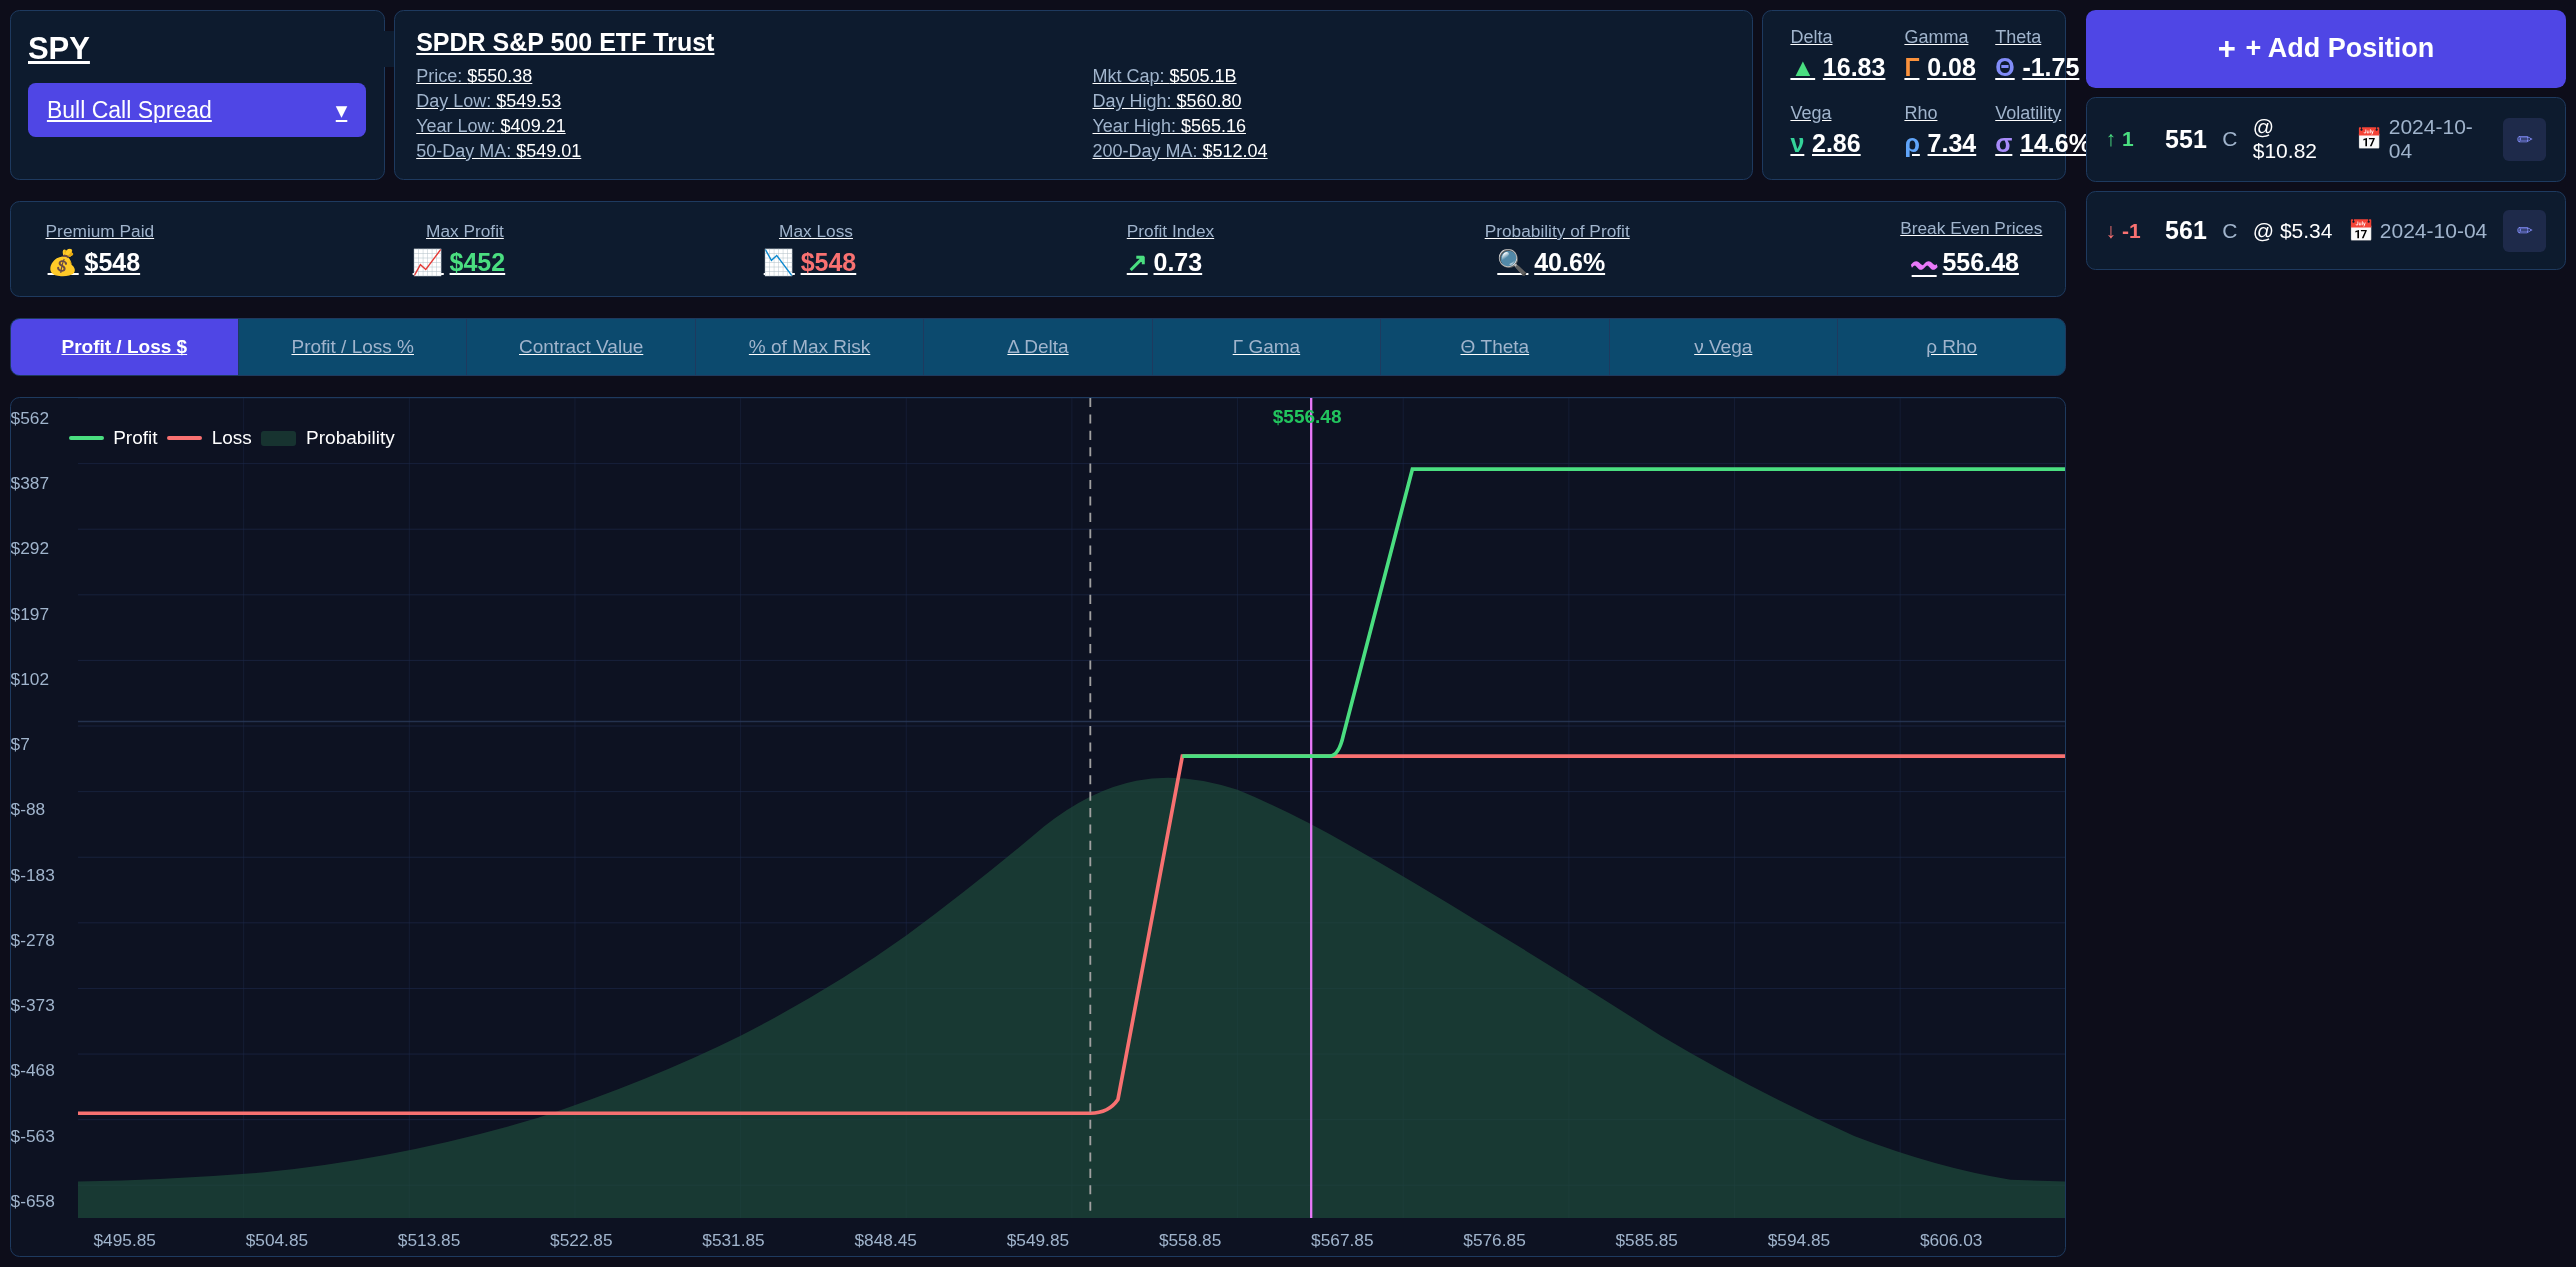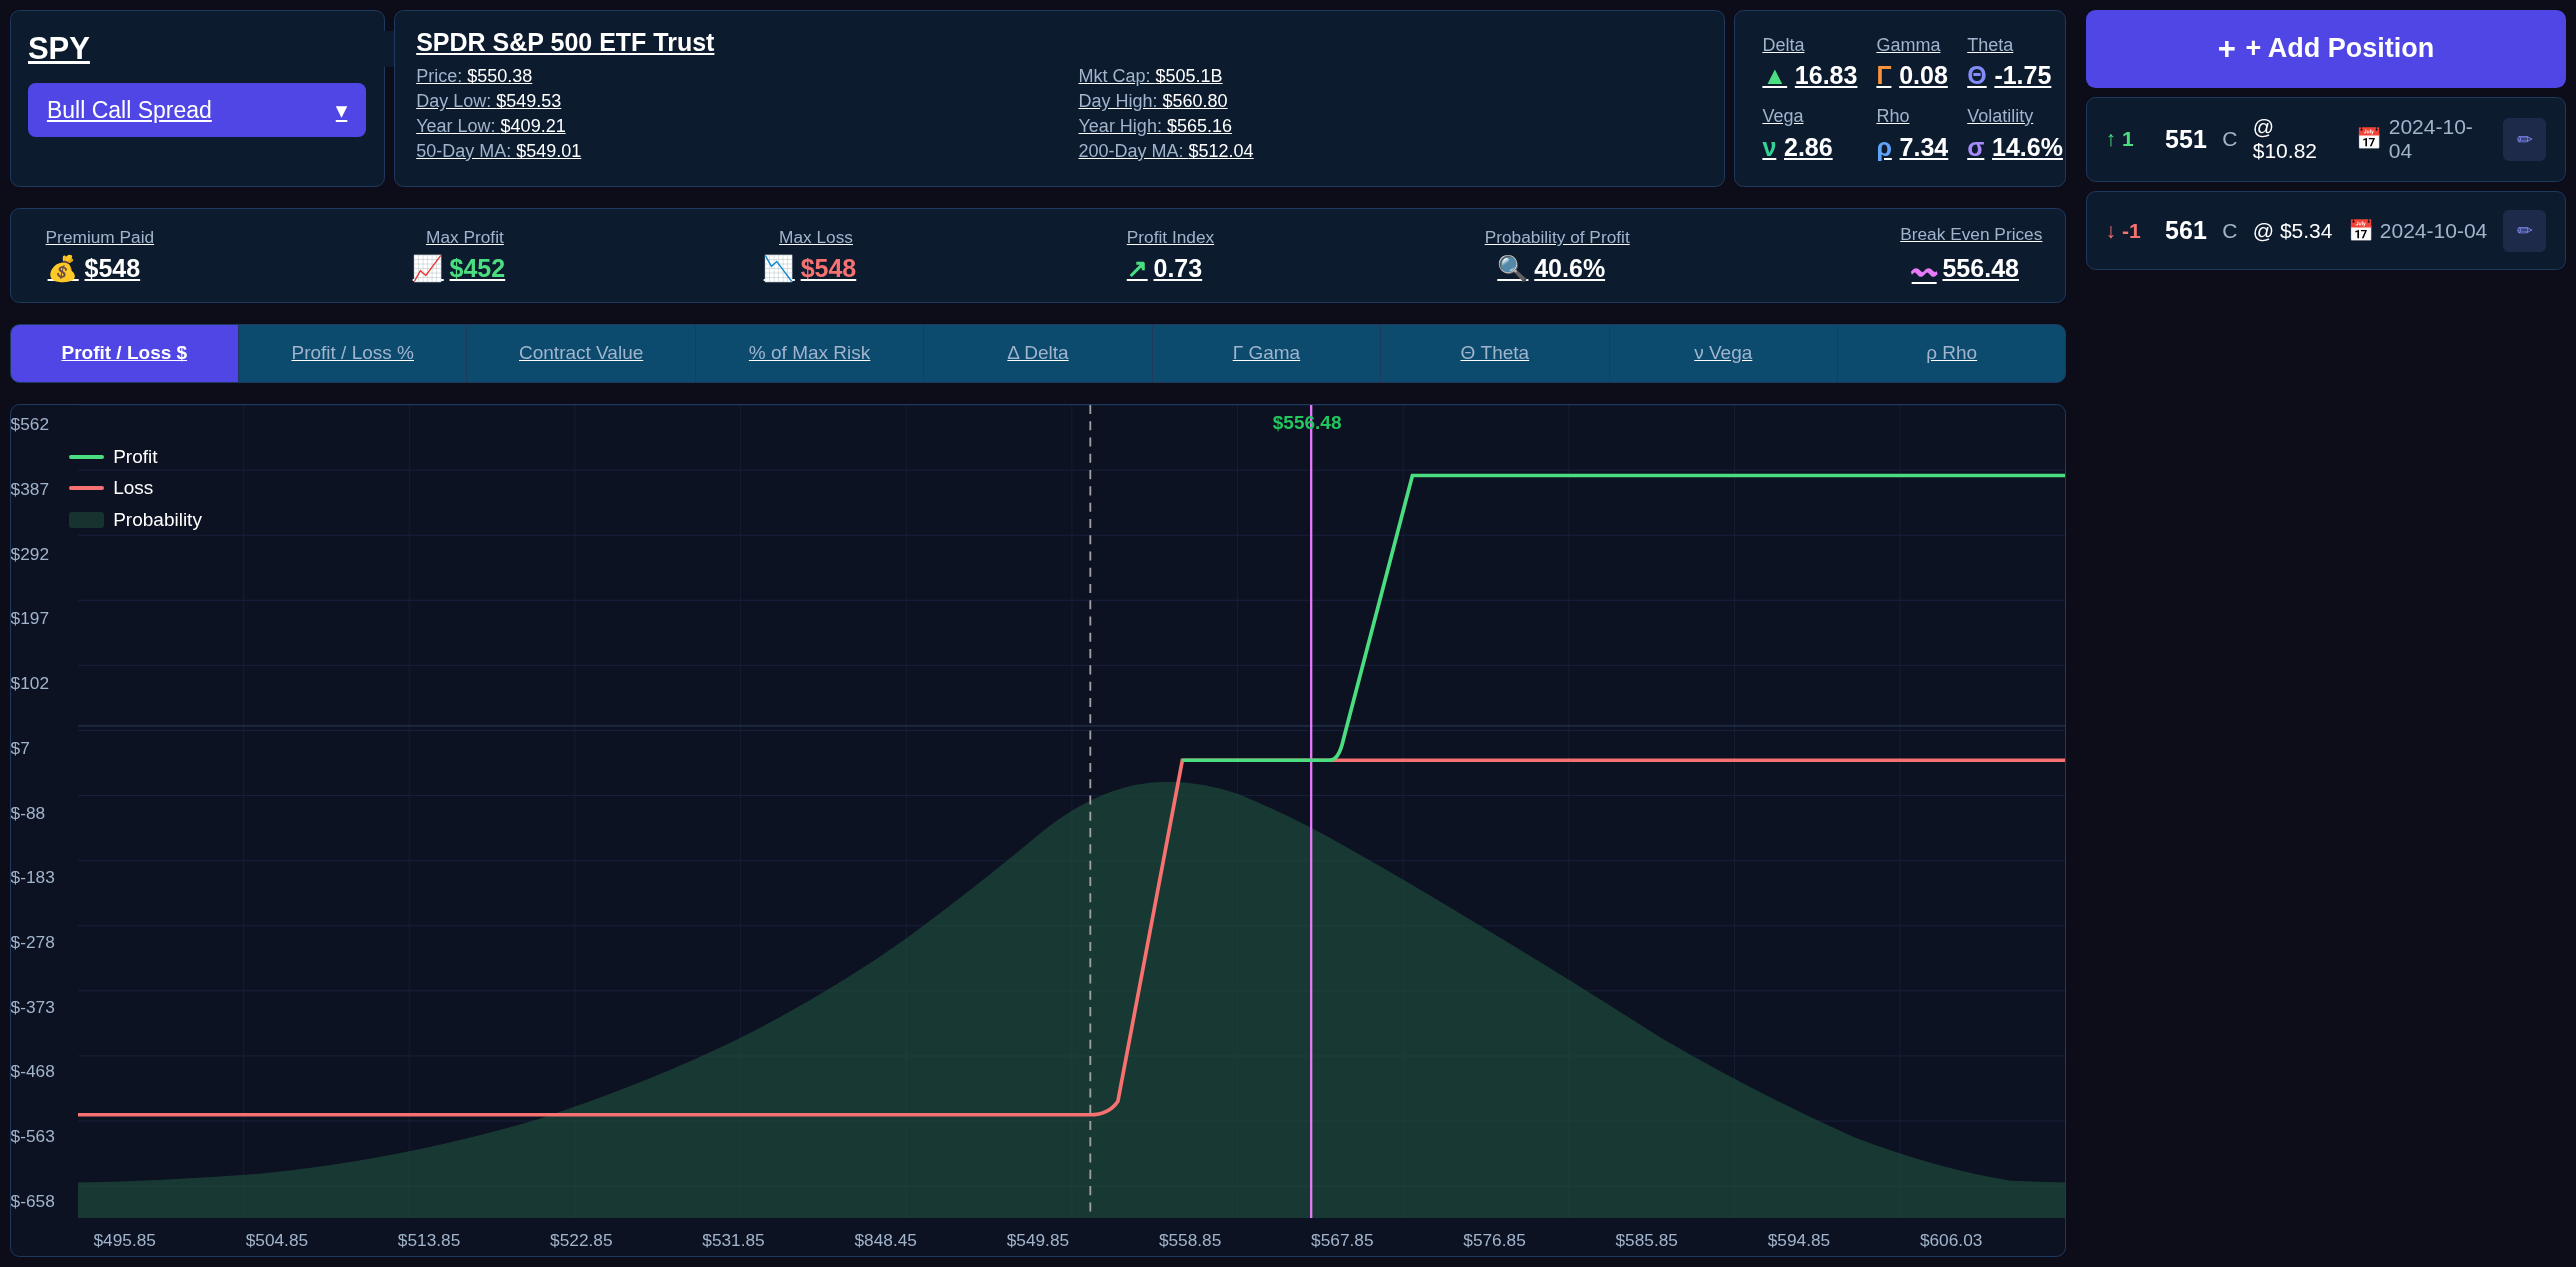--- a/index.html
+++ b/index.html
@@ -106,22 +106,22 @@
       gap: 3.8px 38px;
       font-size: 18px;
       color: #a0b4cc;
     }
     .stock-grid span { color: #fff; }
     
     .greeks-panel {
       background: #0d1b2e;
       border: 1px solid #1e3a5f;
       border-radius: 9.6px;
-      padding: 24px 27px;
-      width: 332px;
+      padding: 16px 27px;
+      width: 304px;
       display: grid;
       grid-template-columns: 1fr 1fr 1fr;
       gap: 15.4px 19px;
     }
     .greek-item {
       display: flex;
       flex-direction: column;
       gap: 5.8px;
     }
     .greek-label {
@@ -254,24 +254,24 @@
       border: none;
       border-radius: 5.8px;
       color: #818cf8;
       padding: 9.6px 13.5px;
       cursor: pointer;
       font-size: 19px;
     }
     
     .legend {
       position: absolute;
-      top: 41px;
+      top: 29px;
       left: 58px;
       display: flex;
-      flex-direction: column;
+      flex-direction: row;
       gap: 9.6px;
     }
     .legend-item {
       display: flex;
       align-items: center;
       gap: 9.6px;
       font-size: 19px;
     }
     .legend-line {
       width: 35px;

